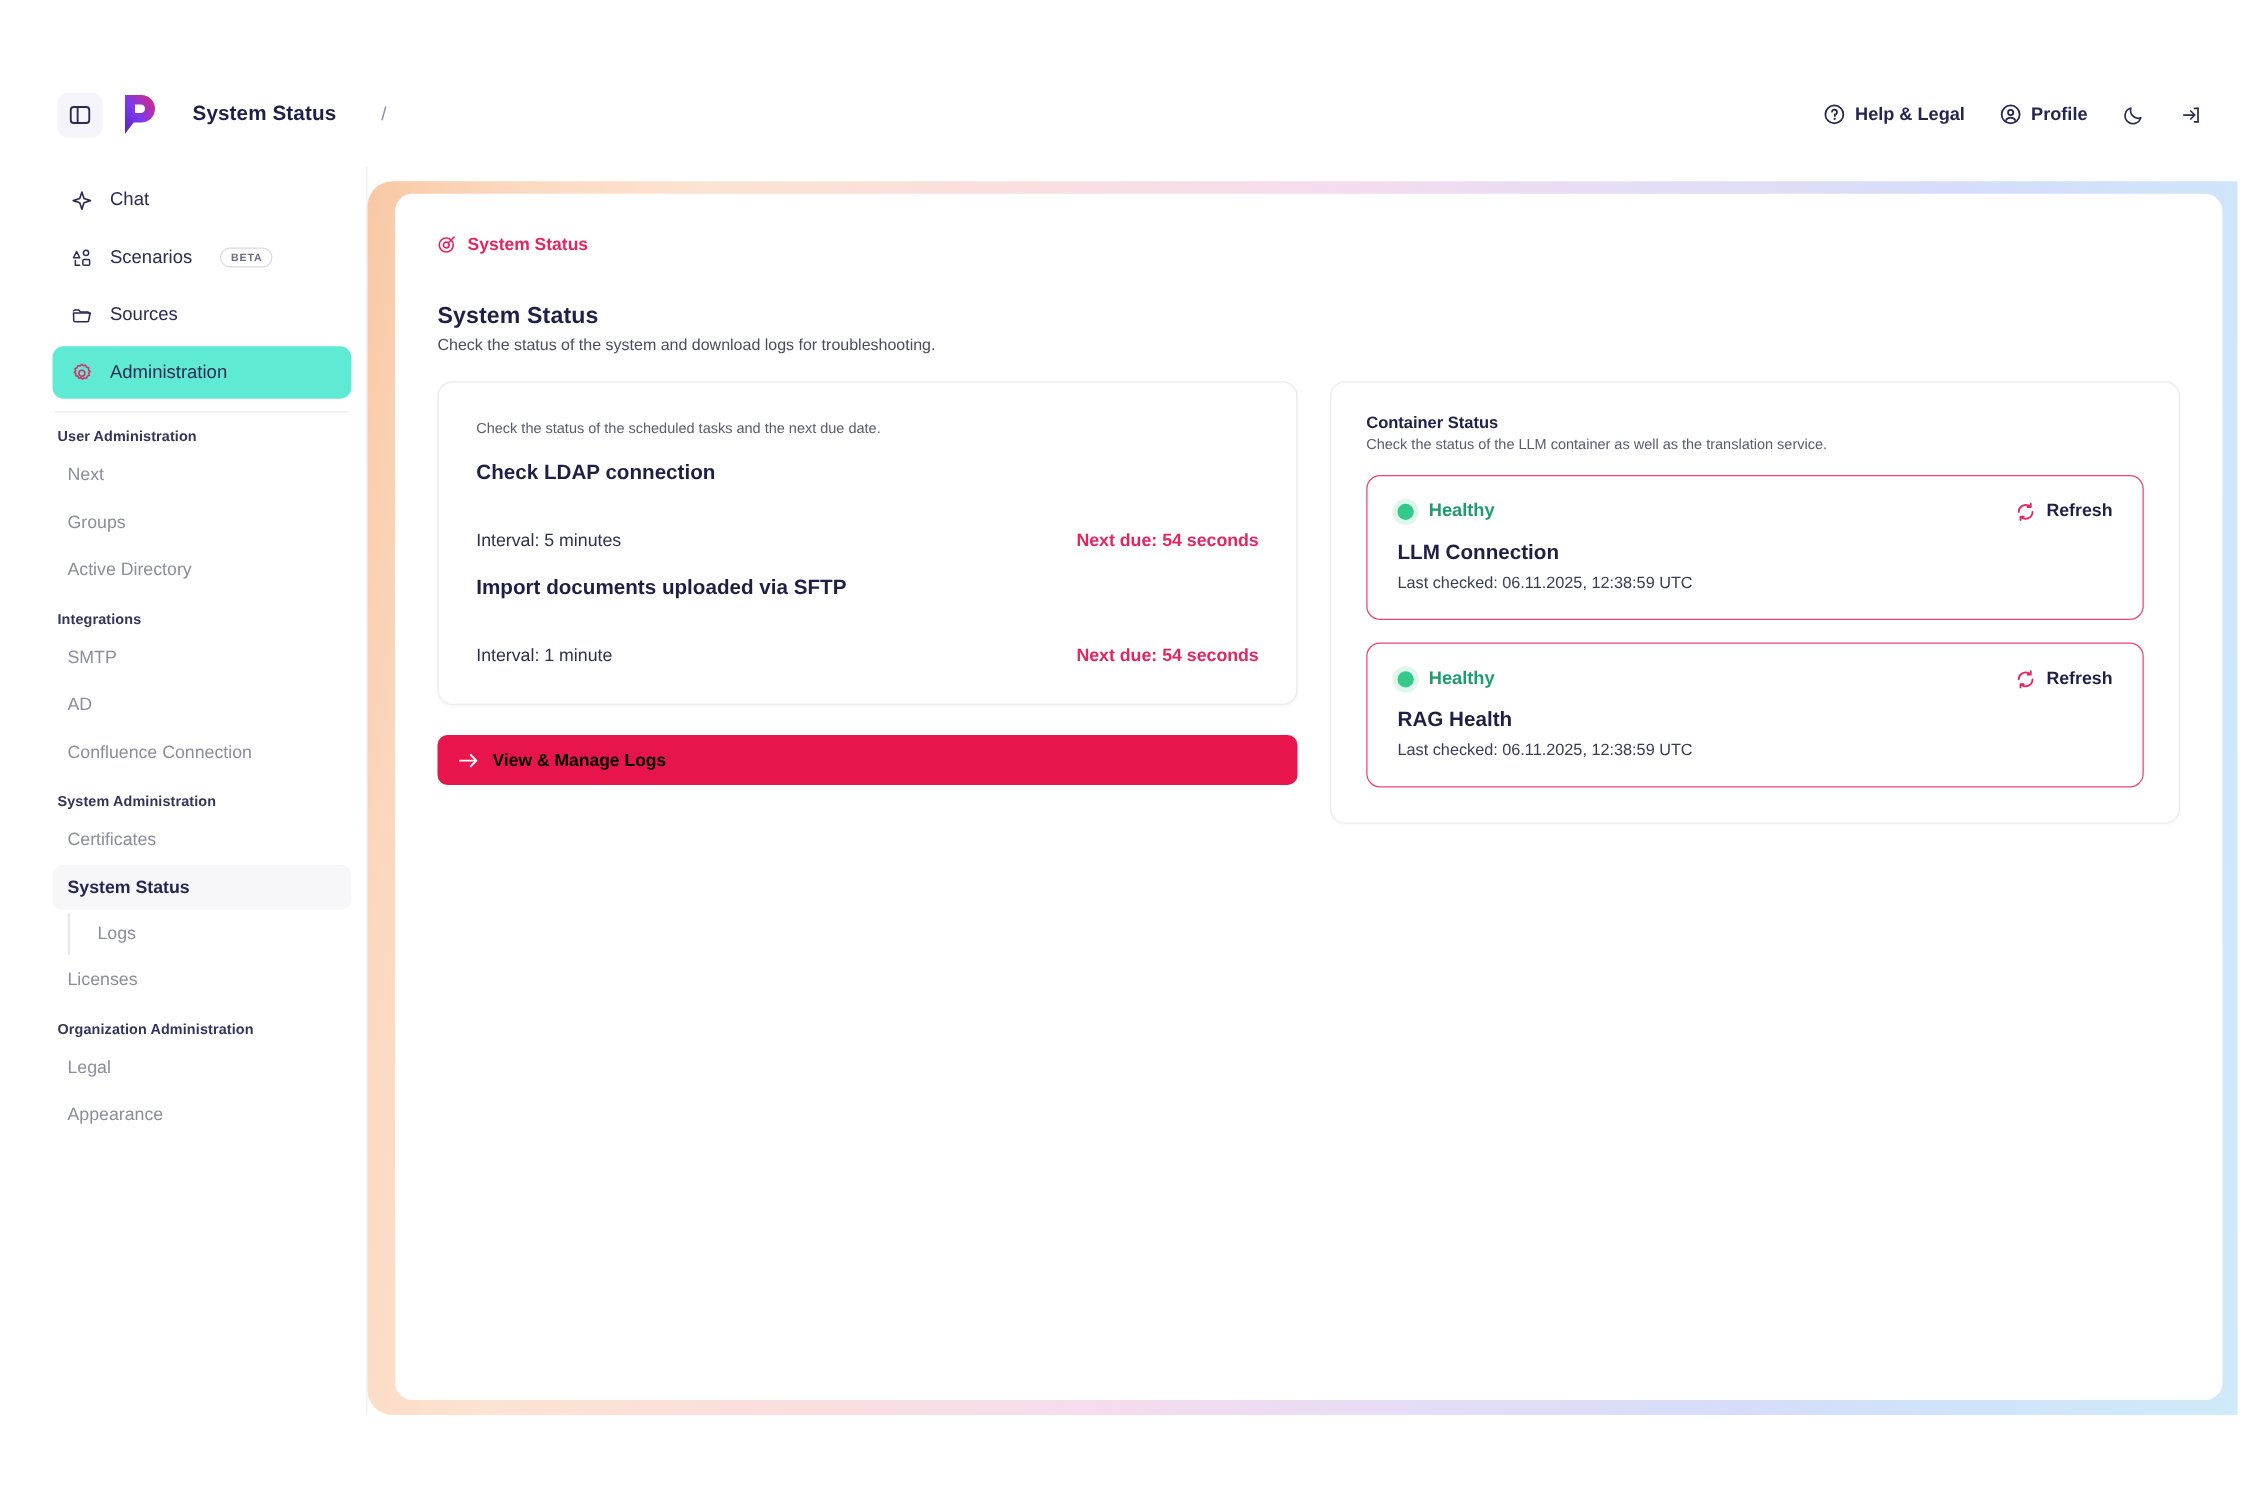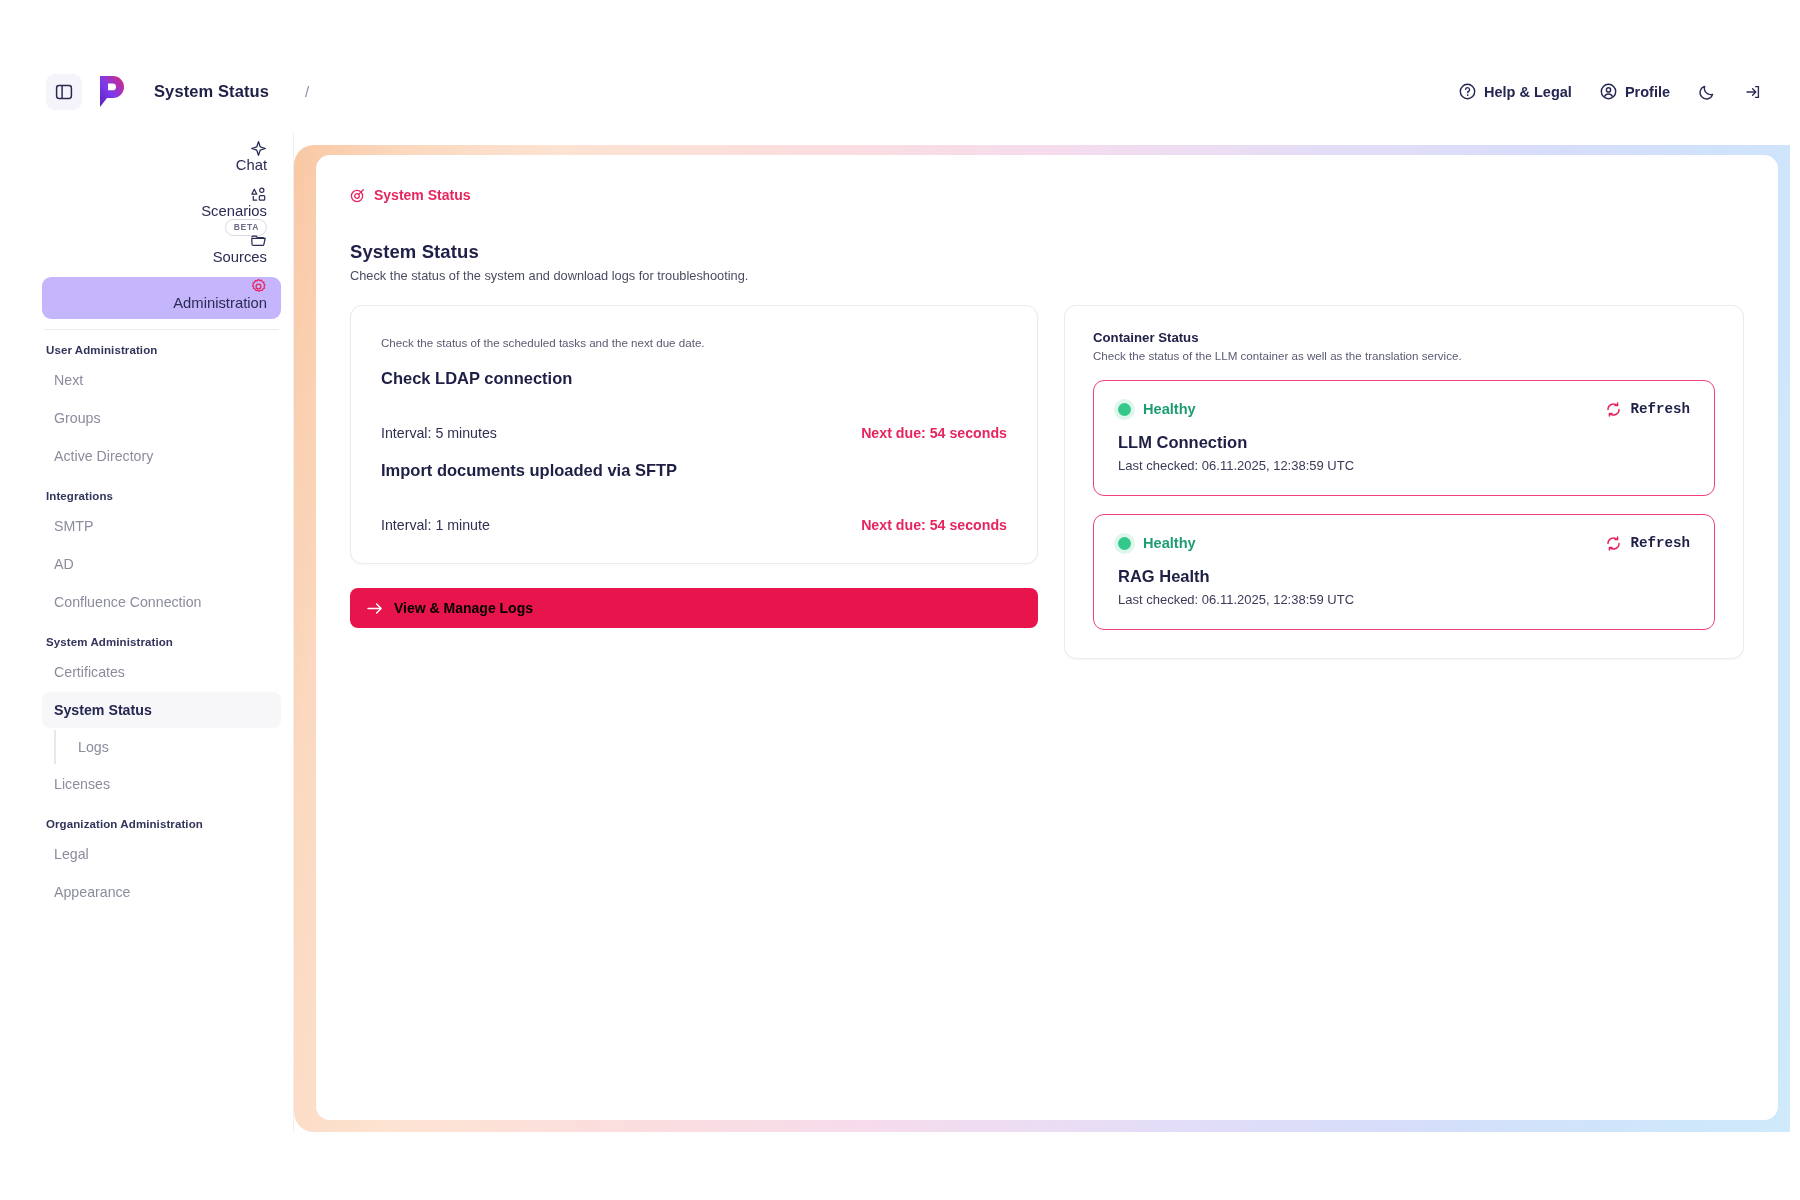--- a/index.html
+++ b/index.html
@@ -59,29 +59,28 @@
 
   
   .sidebar {
     width: 264px; flex: 0 0 264px;
     background: #ffffff;
     padding: 6px 12px 0 12px;
     border-right: 1px solid #f0f0f4;
     overflow: hidden;
   }
   .nav-item {
-    display: flex; align-items: flex-end; 
+    display: flex; align-items: center; gap: 14px;
     height: 42px; padding: 0 14px;
     border-radius: 9px;
     font-size: 14.8px; color: #2b2c54; font-weight: 500;
     cursor: pointer;
     margin-bottom: 4px;
-    flex-direction: column;
-  }
-  .nav-item.active { background: #c4b5fd; }
+  }
+  .nav-item.active { background: #5eead4; }
   .nav-icon { width: 18px; height: 18px; display:flex; align-items:center; justify-content:center; flex:0 0 18px; }
   .beta-badge {
     margin-left: 8px;
     border: 1px solid #d9d9e3;
     color: #6c6d86;
     font-size: 8.5px; font-weight: 700; letter-spacing: .7px;
     padding: 2px 7px 2px 8px;
     border-radius: 10px;
     line-height: 1.25;
   }
@@ -197,21 +196,21 @@
   .dot {
     width: 13px; height: 13px; border-radius: 50%;
     background: #34c98b;
     box-shadow: 0 0 0 4px rgba(52,201,139,.16);
   }
   .status-word { font-size: 14.6px; font-weight: 700; color: #1d9d6f; }
   .refresh-btn {
     display: flex; align-items: center; gap: 9px;
     font-size: 14.2px; font-weight: 700; color: #1f2047;
     background: none; border: none; cursor: pointer;
-    font-family: Liberation Mono, monospace;
+    font-family: Liberation Sans, sans-serif;
   }
   .svc-name { font-size: 16.5px; font-weight: 700; color: #1e1f45; margin-top: 16px; }
   .svc-checked { font-size: 13px; color: #3a3b58; margin-top: 6px; }
 
   .left-col { display: flex; flex-direction: column; }
 </style>
 </head>
 <body>
 
 <div id="app">

